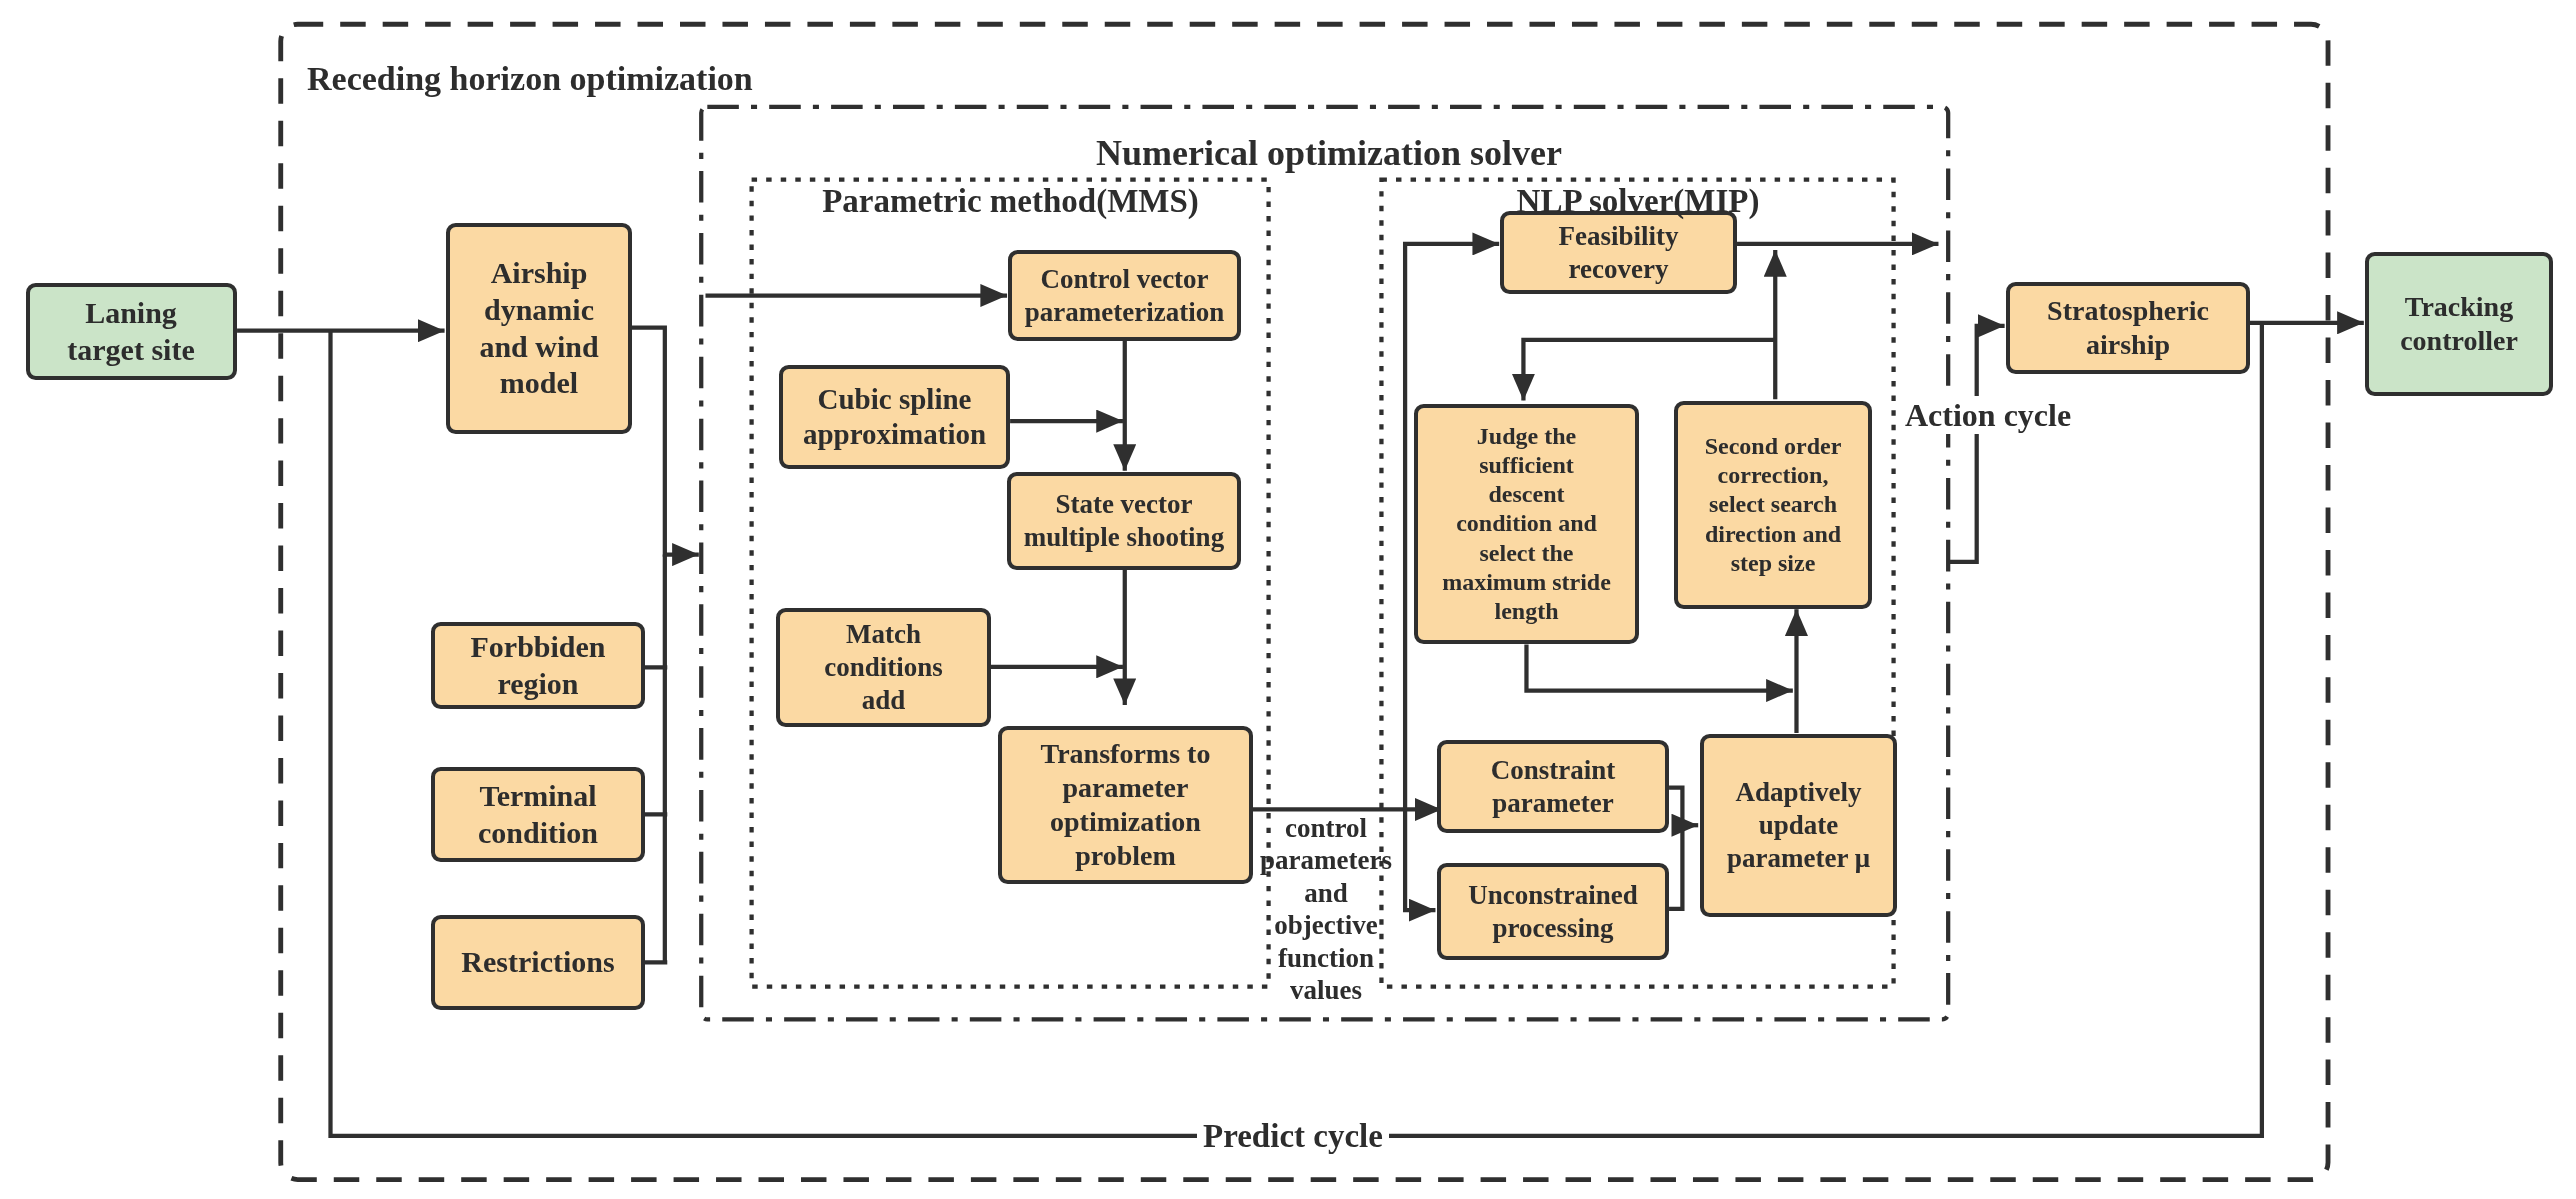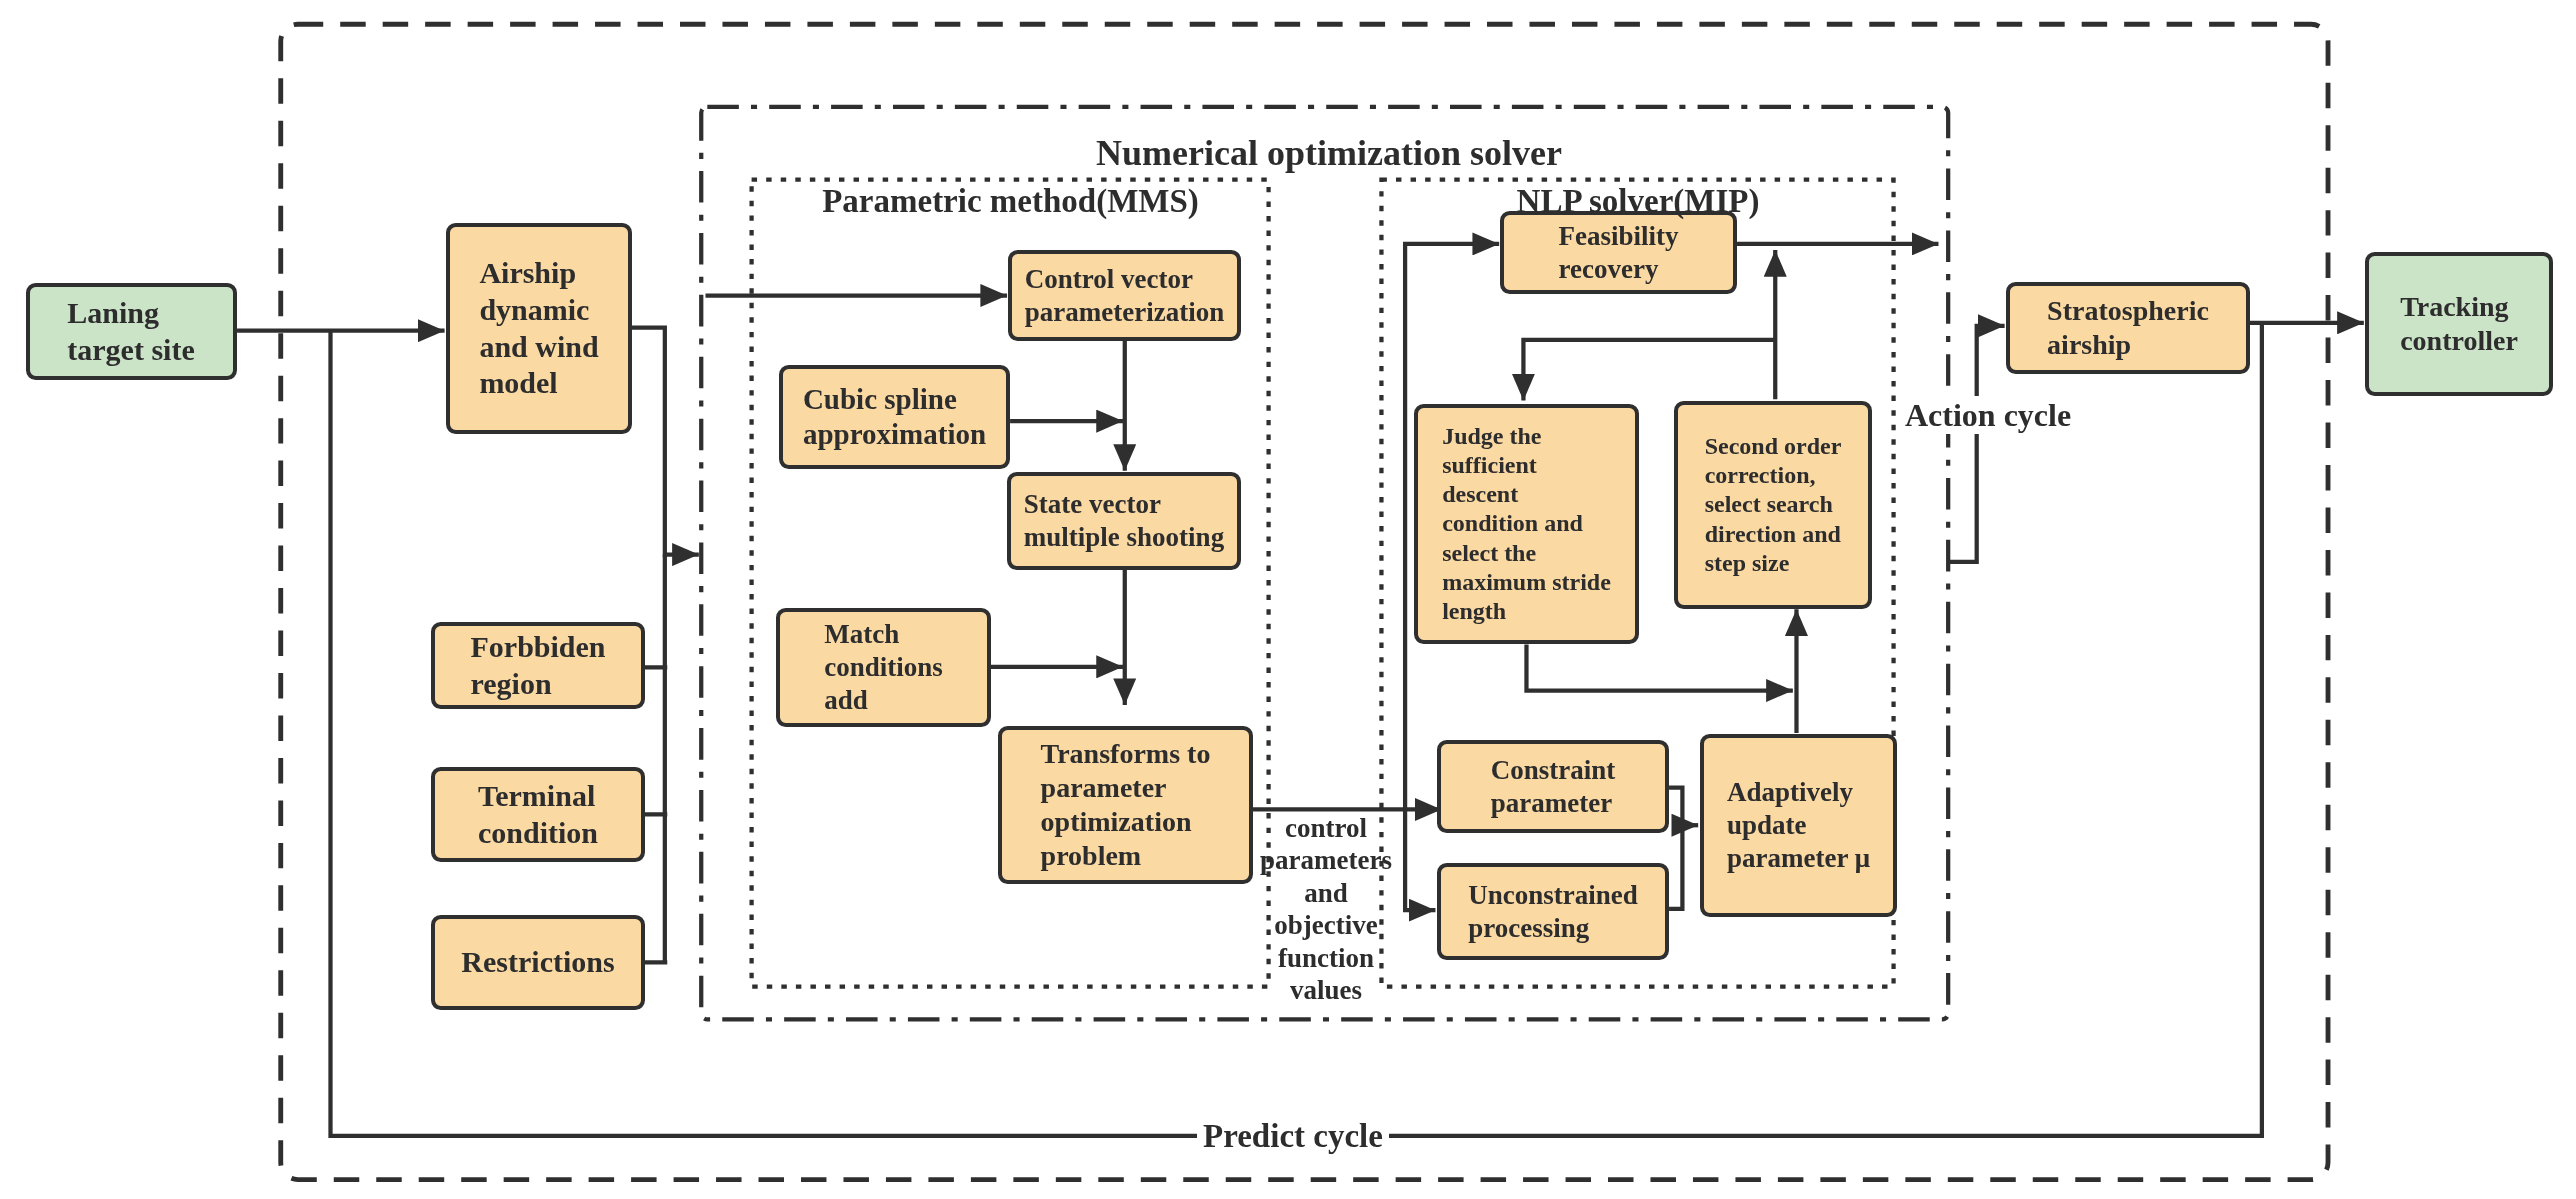--- a/index.html
+++ b/index.html
@@ -11,21 +11,21 @@
     font-weight:700;
     color:var(--ink,#2d2d2d);
     overflow:hidden;
   }
   svg.wires{position:absolute;left:0;top:0;z-index:1;}
   .node{
     position:absolute;z-index:2;
     border:4.9px solid var(--line,#2f2f2f);
     border-radius:9.7px;
     display:flex;align-items:center;justify-content:center;
-    text-align:left;
+    text-align:center;
     white-space:pre-line;
     line-height:1.22;
     box-sizing:border-box;
   }
   .node.orange{background:var(--orange,#FBD9A3);}
   .node.green{background:var(--green,#CBE4C8);}
   .lbl{
     position:absolute;z-index:3;
     white-space:pre-line;text-align:center;line-height:1.2;
   }
@@ -89,20 +89,21 @@
 
       <path d="M2750 1298 H2772 V1498 H2750"></path>
       <path d="M2772 1360 H2798" marker-end="url(#arr)"></path>
 
       <path d="M3210 926 H3257 V537 H3303" marker-end="url(#arr)"></path>
 
       <path d="M3706 532 H3895" marker-end="url(#arr)"></path>
     </g>
   </svg>
 
+  <div class="lbl" style="left:307px;top:59px;font-size:34px;">Receding horizon optimization</div>
   <div class="lbl" style="left:1096px;top:132px;font-size:36px;">Numerical optimization solver</div>
   <div class="lbl" style="left:764px;top:182px;width:493px;font-size:33px;">Parametric method(MMS)</div>
   <div class="lbl" style="left:1394px;top:182px;width:488px;font-size:33px;">NLP solver(MIP)</div>
 
   <div class="node green" style="left:25.5px;top:283px;width:211px;height:97px;font-size:30px;">Laning
 target site</div>
   <div class="node orange" style="left:446px;top:223px;width:186px;height:211px;font-size:30px;">Airship
 dynamic
 and wind
 model</div>

